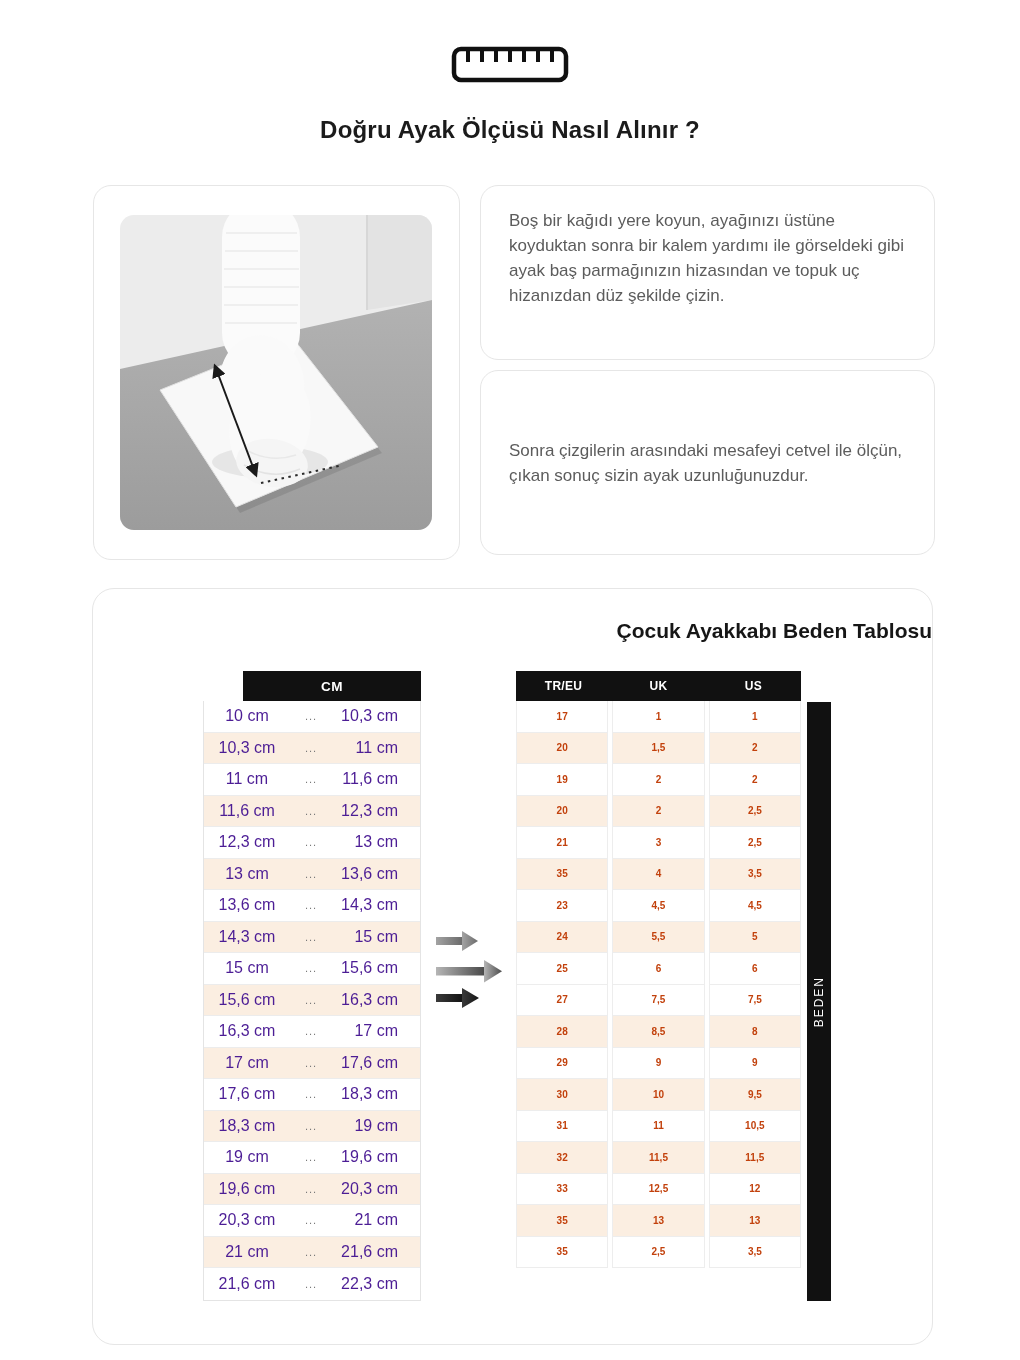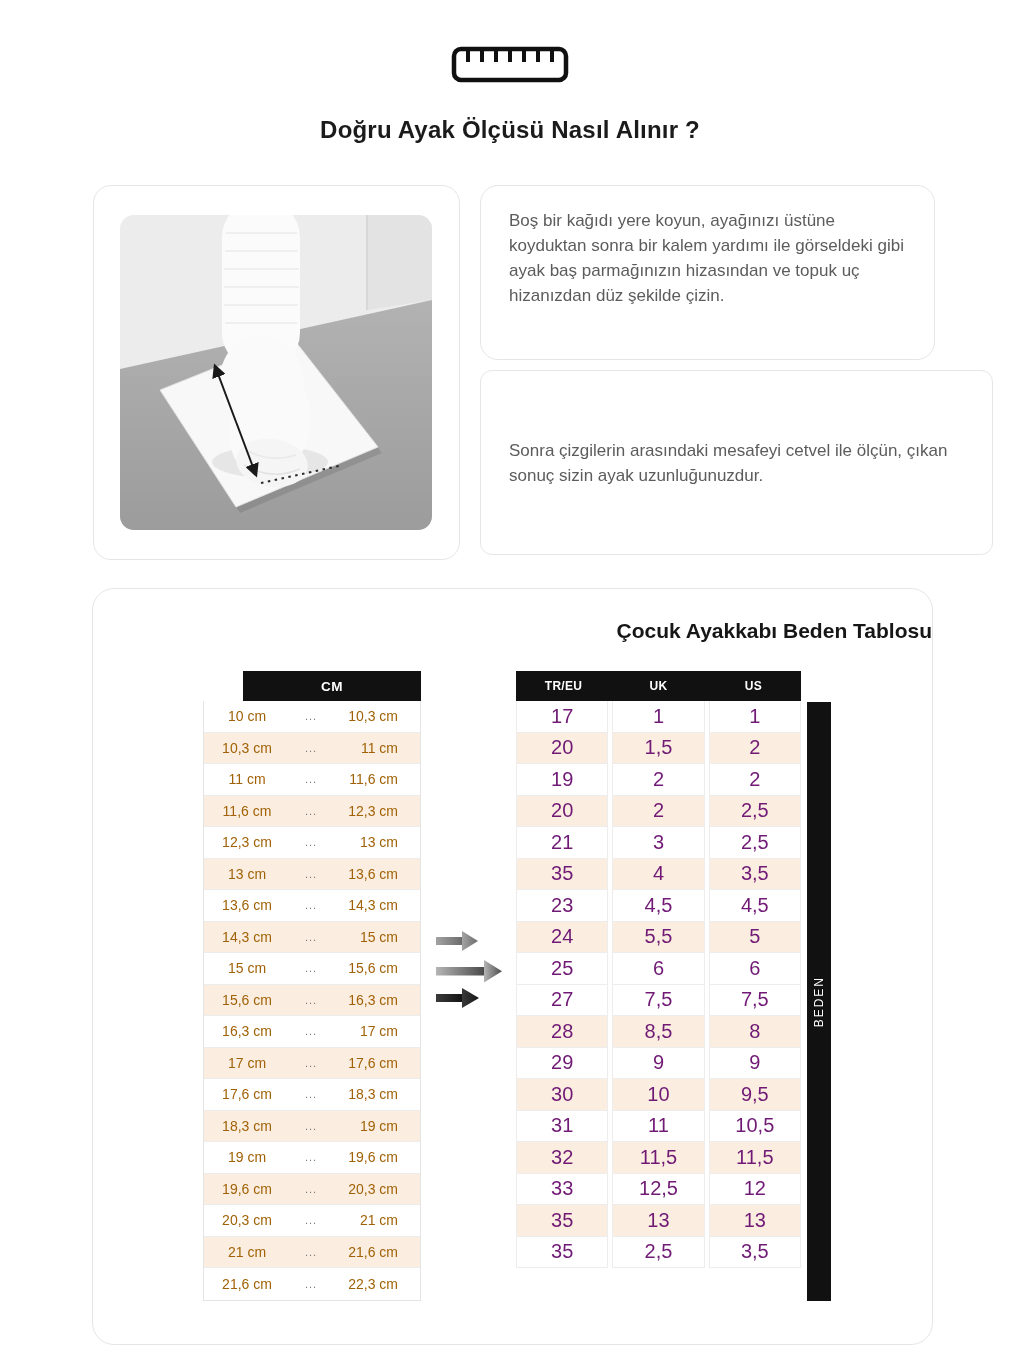--- a/index.html
+++ b/index.html
@@ -13,21 +13,21 @@
   
   .page-title{
     position:absolute; top:116px; left:0; width:100%; margin:0; text-align:center;
     font-size:24px; font-weight:bold; color:#1b1b1b; letter-spacing:.2px;
   }
   
   .card{ background:#fff; border:1.5px solid #e6e6e6; border-radius:18px; box-sizing:border-box; }
   .photo-card{ position:absolute; left:93px; top:185px; width:367px; height:375px; }
   .photo-frame{ position:absolute; left:26px; top:29px; width:312px; height:315px; border-radius:14px; overflow:hidden; }
   .inst-card-1{ position:absolute; left:480px; top:185px; width:455px; height:175px; }
-  .inst-card-2{ position:absolute; left:480px; top:370px; width:513px; height:185px; display:flex; align-items:center;border-radius:12px; }
+  .inst-card-2{ position:absolute; left:480px; top:370px; width:455px; height:185px; display:flex; align-items:center; }
   .inst-text{ margin:0; padding:22px 28px; font-size:17px; line-height:25px; color:#5c5c5c; }
   .inst-card-2 .inst-text{ padding:0 28px; }
   
   .table-card{ position:absolute; left:92px; top:588px; width:841px; height:757px; border-radius:22px; }
   .table-title{
     position:absolute; top:30px; left:0; width:100%; margin:0; text-align:right;
     font-size:21px; font-weight:bold; color:#161616;
   }
   
   .cm-table{ position:absolute; left:110px; top:82px; width:218px; }
@@ -35,35 +35,35 @@
     height:30px; background:var(--ink); color:#fff; font-weight:bold; font-size:13.5px;
     display:flex; align-items:center; justify-content:center; letter-spacing:.4px;margin-left:40px;
   }
   .cm-body{ border:1px solid #e4e4e4; border-top:none; box-sizing:border-box; }
   .trow{
     display:grid; grid-template-columns:86px 42px 1fr; align-items:center;
     height:31.5px; box-sizing:border-box; border-bottom:1px solid var(--rowline); background:#fff;
   }
   .trow:last-child{ border-bottom:none; }
   .trow.alt{ background:var(--stripe); }
-  .c{ font-size:14px; color:#a16207; }
+  .c{ font-size:16px; color:#4c1d95; }
   .v1{ text-align:center; }
   .dots{ text-align:center; font-size:11px; color:#7a7a7a; letter-spacing:1px; }
   .v2{ text-align:right; padding-right:22px; }
   
   .size-table{ position:absolute; left:423px; top:82px; width:285px; }
   .size-head{
     height:30px; background:var(--ink); display:grid; grid-template-columns:1fr 1fr 1fr;
     align-items:center;
   }
   .size-head span{ color:#fff; font-weight:bold; font-size:12px; text-align:center; letter-spacing:.3px; }
   .srow{ display:grid; grid-template-columns:1fr 1fr 1fr; column-gap:4px; height:31.5px; }
   .scell{
     background:#fff; box-sizing:border-box; border:1px solid #ededed; border-top:none;
-    display:flex; align-items:center; justify-content:center; font-size:20px; color:#701a75;
+    display:flex; align-items:center; justify-content:center; font-size:10px; color:#c2410c;font-weight:bold;
   }
   .srow.alt .scell{ background:var(--stripe); }
   
   .beden-bar{
     position:absolute; left:714px; top:113px; width:24px; height:599px; background:var(--ink);
     display:flex; align-items:center; justify-content:center;
   }
   .beden-bar span{
     writing-mode:vertical-rl; transform:rotate(180deg);
     color:#fff; font-size:12px; letter-spacing:2px; font-weight:normal;

